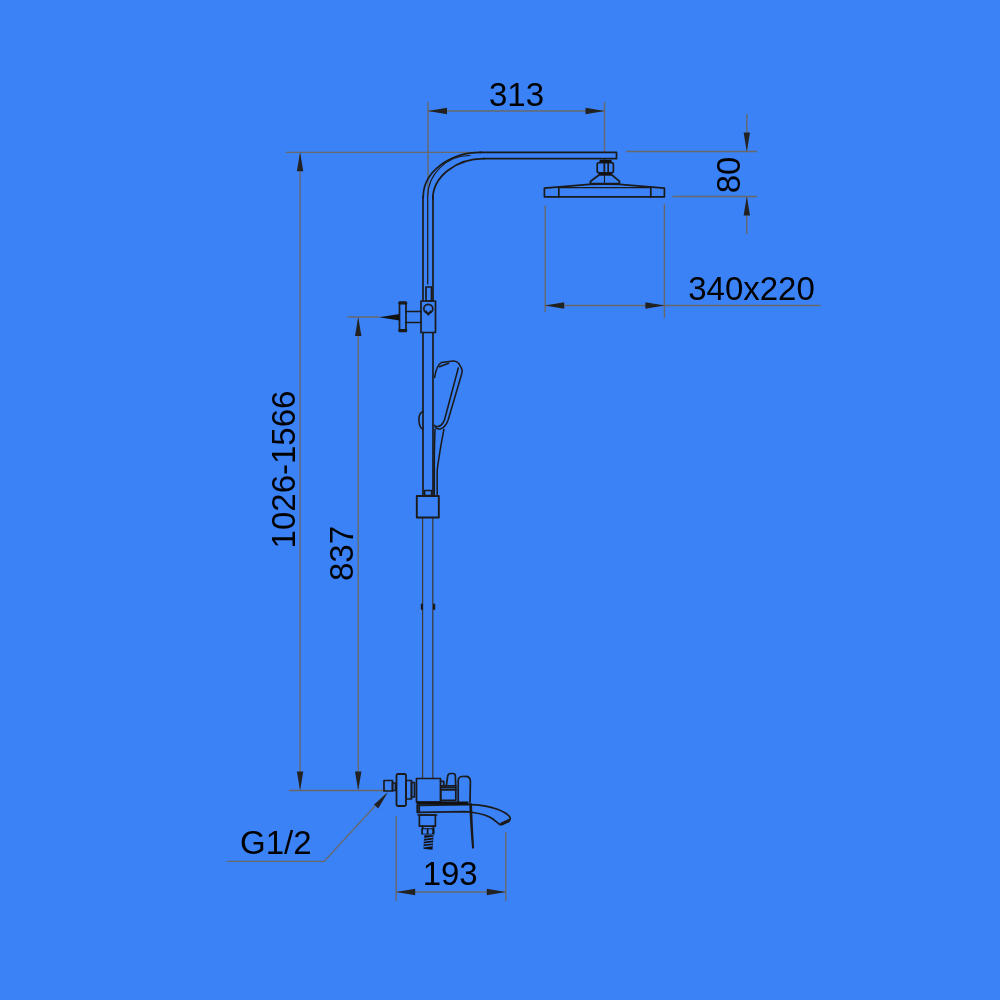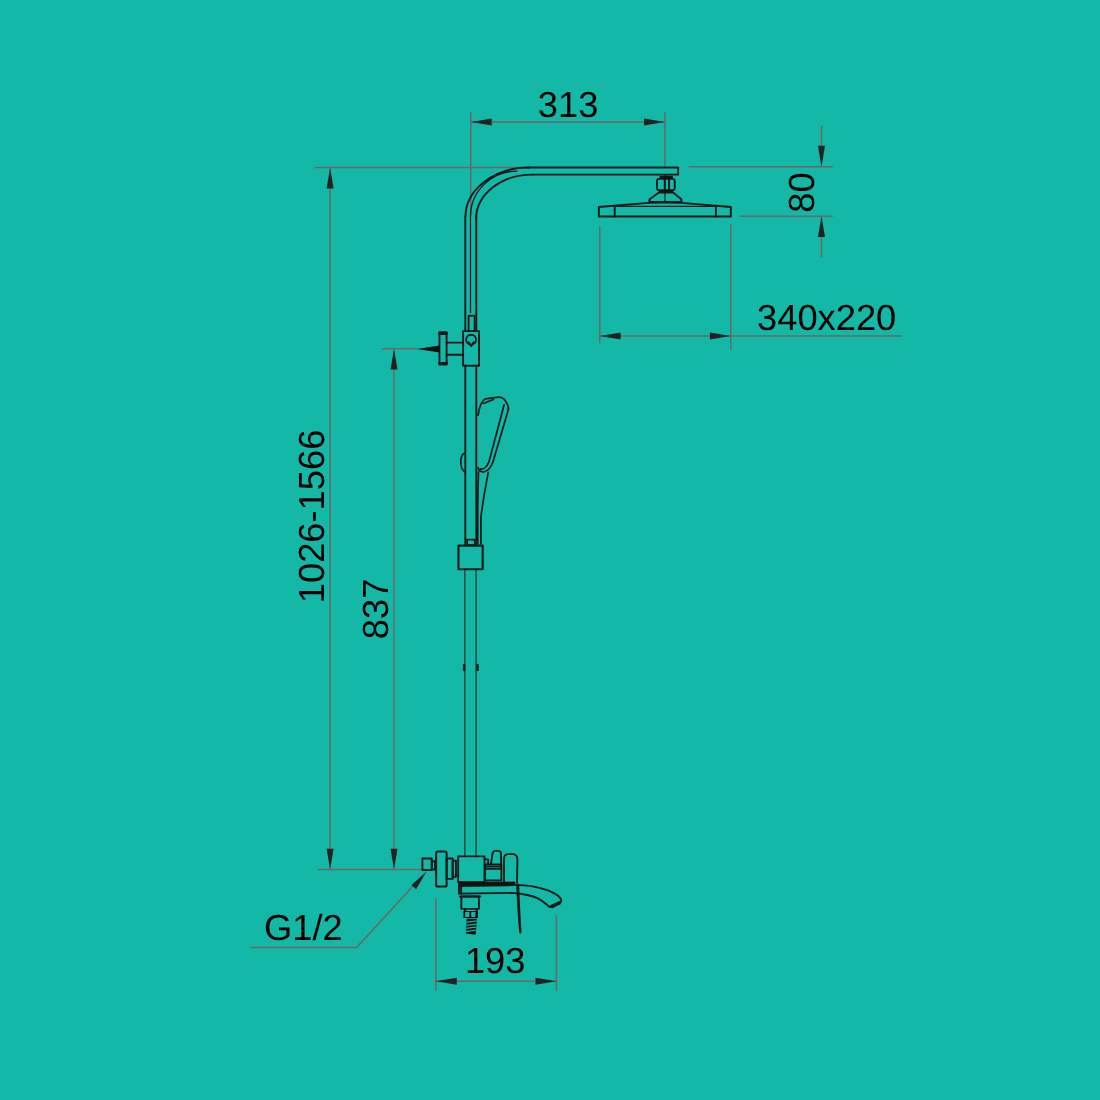--- a/index.html
+++ b/index.html
@@ -1,16 +1,16 @@
 <!DOCTYPE html>
 <html><head>
 <meta charset="utf-8">
 <style>
   html,body{margin:0;padding:0;background:#ffffff;}
-  .wrap{width:1000px;height:1000px;position:relative;background:#14b8a6;overflow:hidden;}
+  .wrap{width:1000px;height:1000px;position:relative;background:#3b82f6;overflow:hidden;}
   svg{position:absolute;left:0;top:0;filter:blur(0.45px);}
   text{font-family:"Liberation Sans",sans-serif;fill:#000;}
 </style>
 </head>
 <body>
 <div class="wrap">
 <svg width="1000" height="1000" viewBox="0 0 1000 1000">
   <g id="dims" stroke="#686868" stroke-width="1.35" fill="none">
 
     <line x1="286" y1="152.3" x2="480" y2="152.3"></line>

